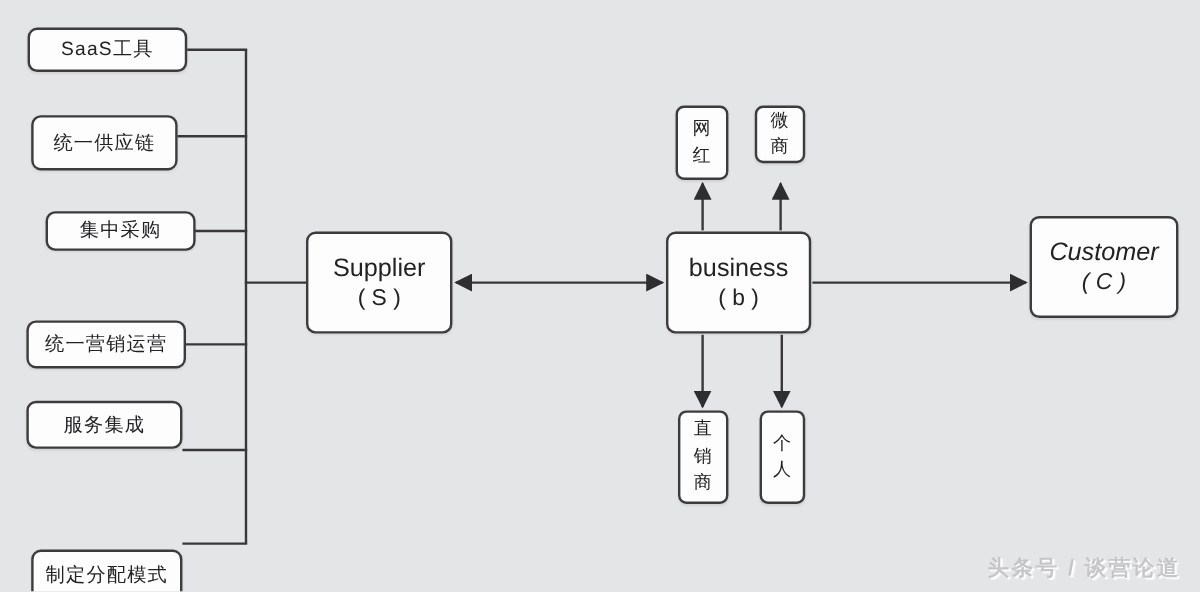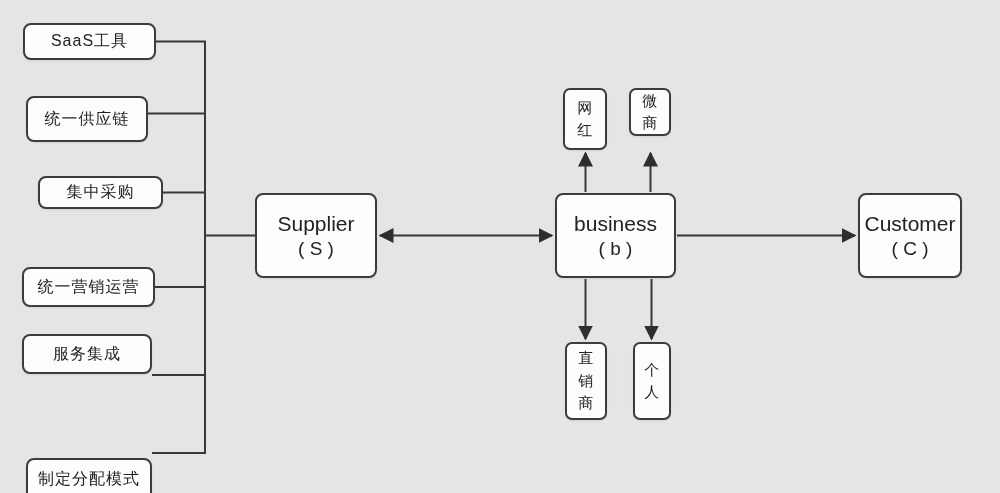--- a/index.html
+++ b/index.html
@@ -101,33 +101,34 @@
   </div>
 
   <div class="node node--main" style="left:555px; top:193px; width:121px; height:85px;">
     <div class="node-title">business</div>
     <div class="node-sub">( b )</div>
   </div>
   <div class="node node--main" style="left:255px; top:193px; width:122px; height:85px;">
     <div class="node-title">Supplier</div>
     <div class="node-sub">( S )</div>
   </div>
-  <div class="node node--main" style="left:858px; top:193px; width:104px; height:85px;">
+  <div class="node node--main" style="left:858px; top:180px; width:124px; height:85px;font-style:italic;">
     <div class="node-title">Customer</div>
     <div class="node-sub">( C )</div>
   </div>
 
   <div class="node node--channel" style="left:563px; top:88px; width:44px; height:62px;">
     <span class="vlabel">网红</span>
   </div>
   <div class="node node--channel" style="left:629px; top:88px; width:42px; height:48px;">
     <span class="vlabel">微商</span>
   </div>
 
   <div class="node node--channel" style="left:565px; top:342px; width:42px; height:78px;">
     <span class="vlabel">直销商</span>
   </div>
   <div class="node node--channel" style="left:633px; top:342px; width:38px; height:78px;">
     <span class="vlabel">个人</span>
   </div>
 
+  <div class="watermark">头条号 / 谈营论道</div>
 
 </div>
 
 </body></html>

